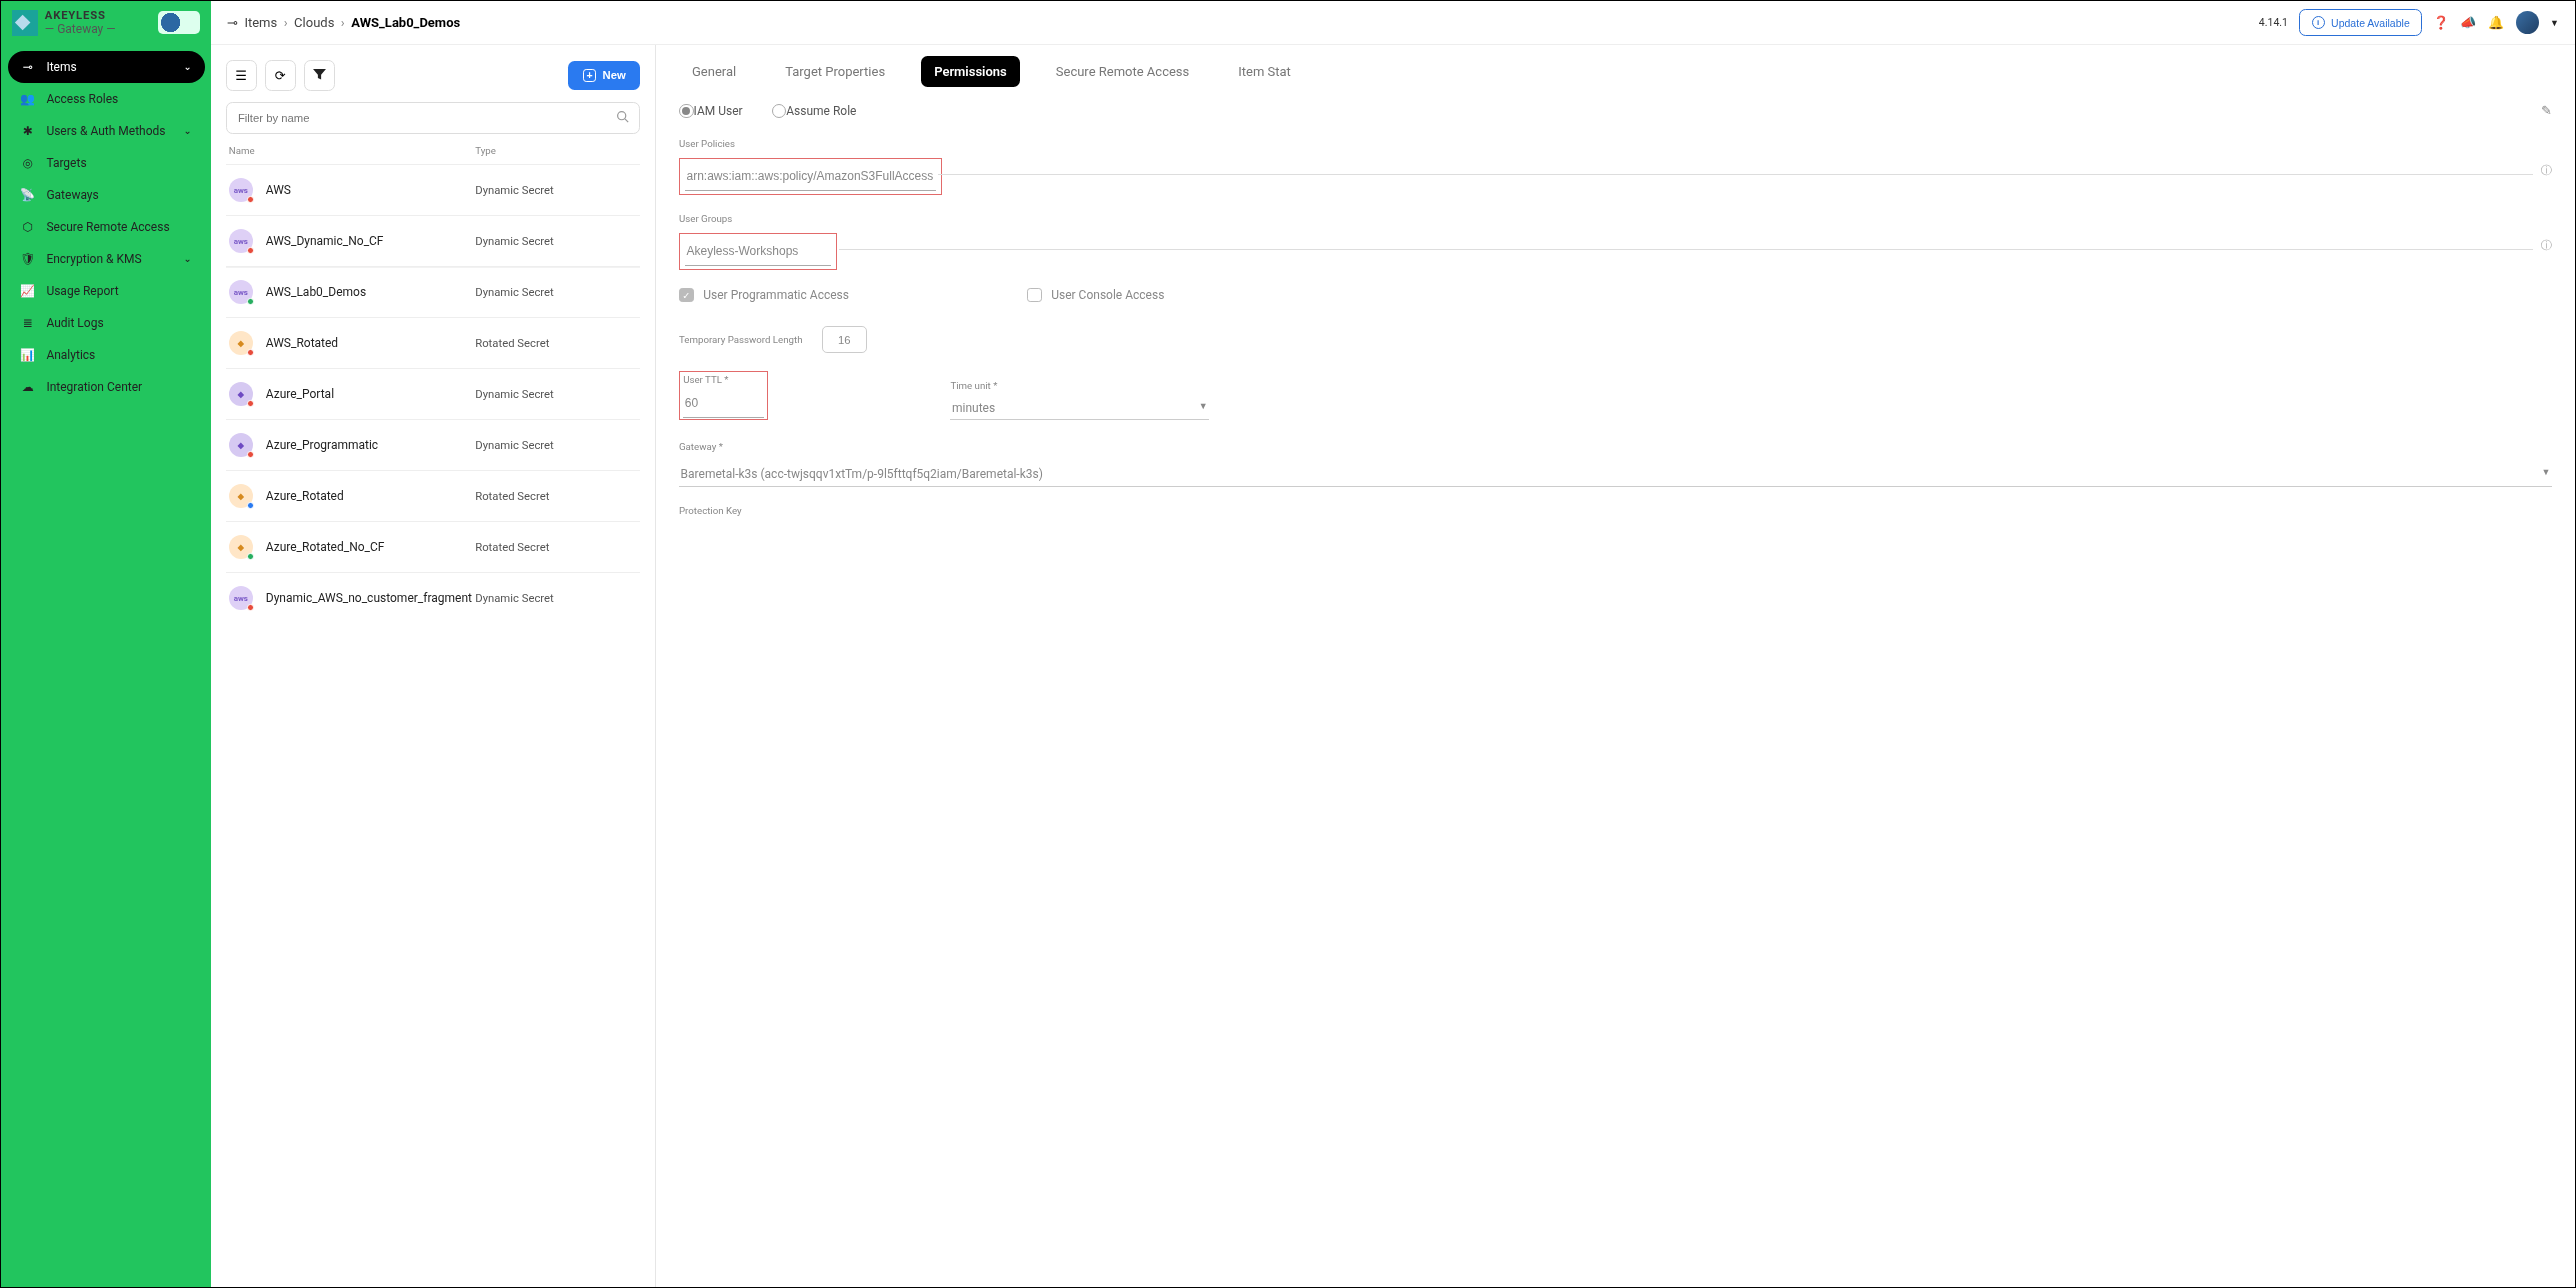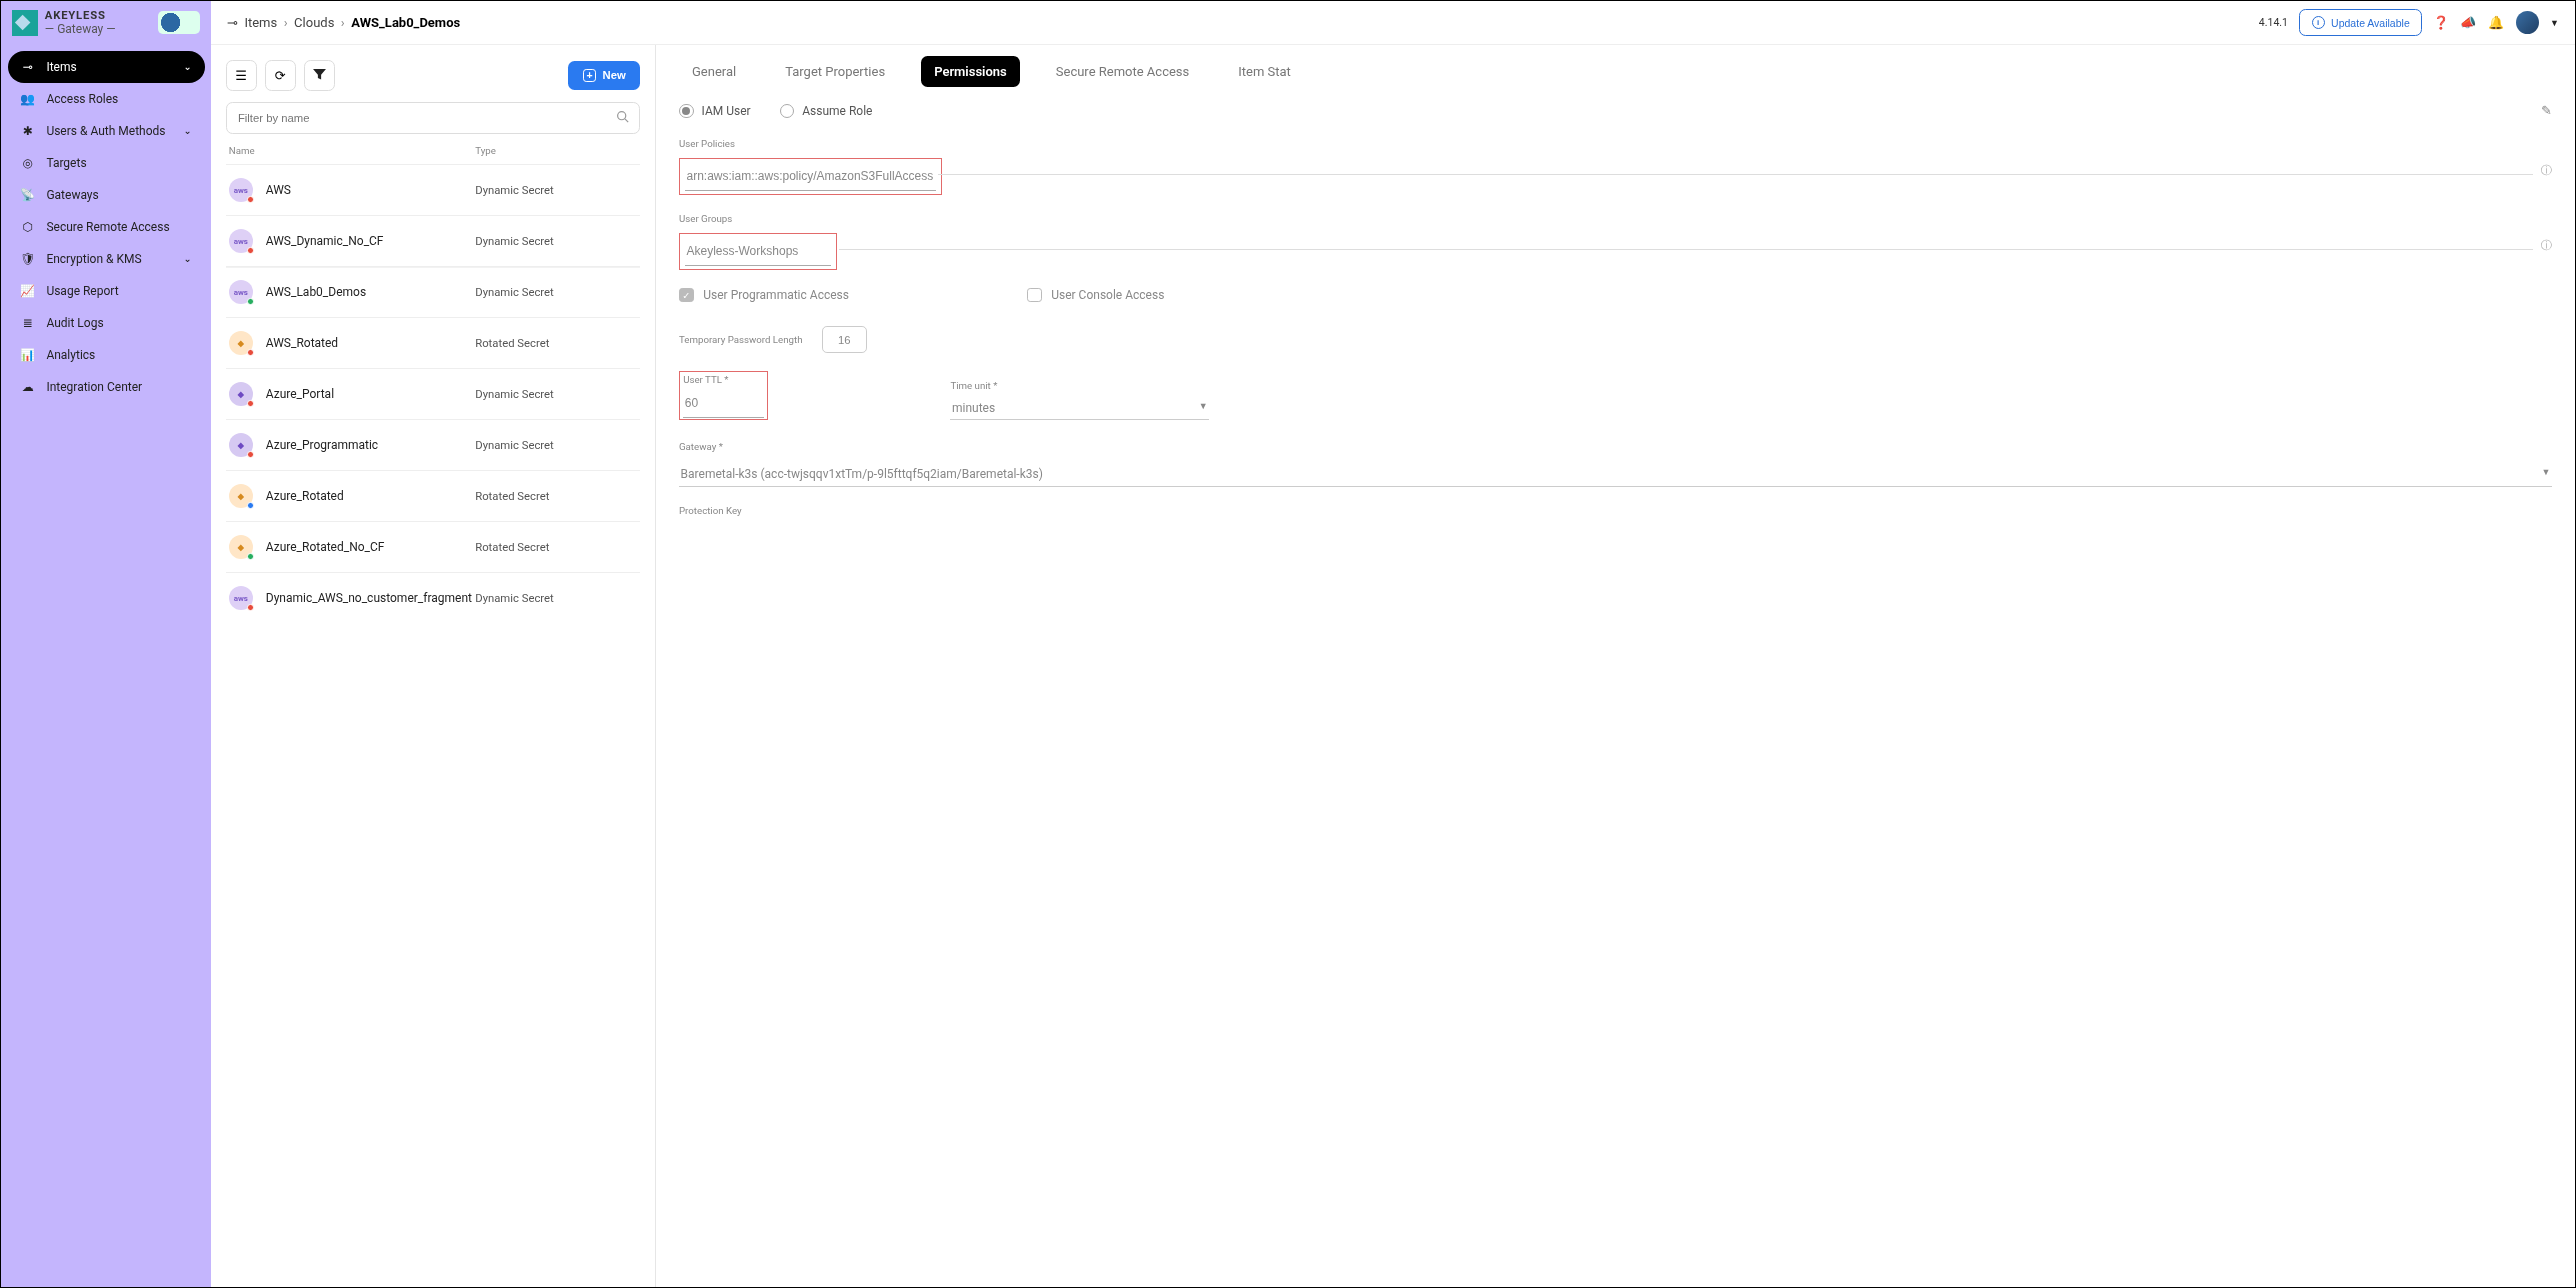--- a/index.html
+++ b/index.html
@@ -10,21 +10,21 @@
   overflow: hidden;
 }
 .app {
   display: flex;
   height: 100vh;
   width: 100vw;
   border: 1.6px solid #000;
 }
 .sidebar {
   width: 210px;
-  background: #c4b5fd;
+  background: #22c55e;
   flex-shrink: 0;
   display: flex;
   flex-direction: column;
 }
 .logo-bar {
   display: flex;
   align-items: center;
   padding: 8px 11.3px;
   gap: 6.5px;
 }
@@ -163,21 +163,21 @@
 .row-name { flex: 1; font-size: 12px; color: #222; }
 .row-type { width: 162px; font-size: 11.3px; color: #555; }
 
 .detail-panel { flex: 1; padding: 0 23px 16px; overflow-y: auto; }
 .tabs { display: flex; gap: 23px; margin: 11.3px 0 16px; align-items: center; }
 .tab { padding: 8px 13px; font-size: 13px; color: #777; cursor: pointer; border-radius: 6.5px; }
 .tab.active { background: #000; color: #fff; font-weight: 600; }
 
 .section-label { font-size: 9.7px; color: #888; margin-bottom: 9.7px; }
 .radio-row { display: flex; gap: 29px; align-items: center; margin-bottom: 19.4px; }
-.radio { display: flex; align-items: center; gap: 8px; font-size: 12px; color: #555; }
+.radio { display: flex; align-items: center; font-size: 12px; color: #555; }
 .radio-dot { width: 14.6px; height: 14.6px; border: 1.6px solid #aaa; border-radius: 50%; display:inline-flex;align-items:center;justify-content:center; }
 .radio-dot.on::after { content:''; width:8px;height:8px;background:#888;border-radius:50%; }
 .edit-ic { margin-left: auto; color: #888; cursor: pointer; }
 
 .field-block { margin-bottom: 18px; position: relative; }
 .field-input {
   width: 100%;
   border: none;
   border-bottom: 0.8px solid #ccc;
   padding: 6.5px 1.6px;

